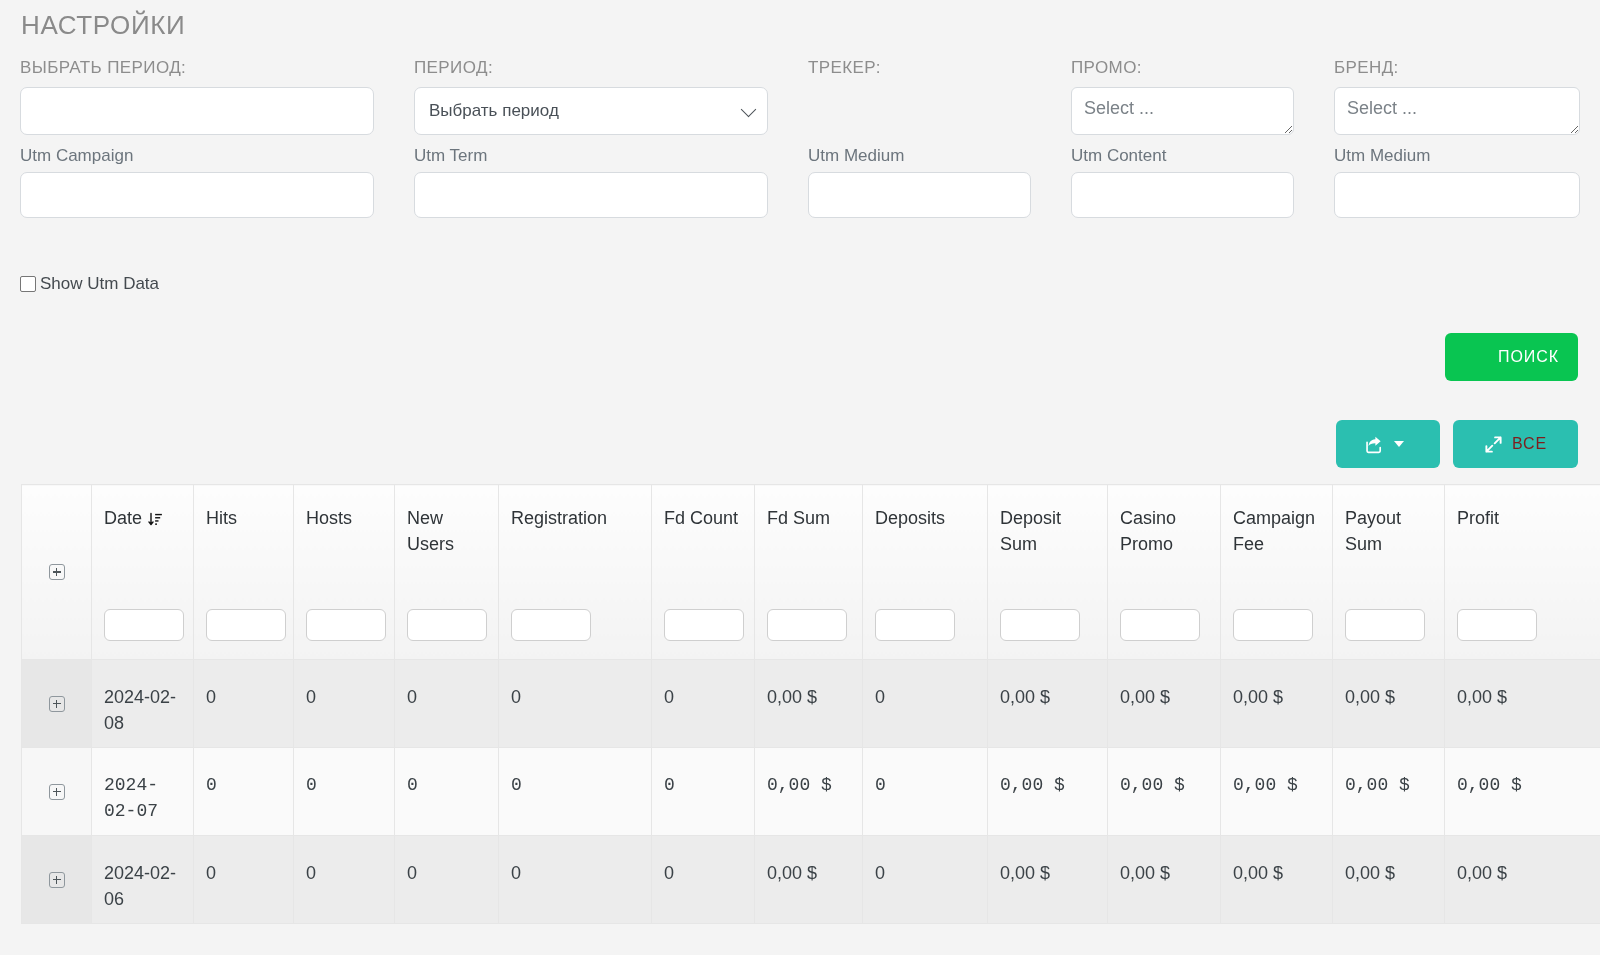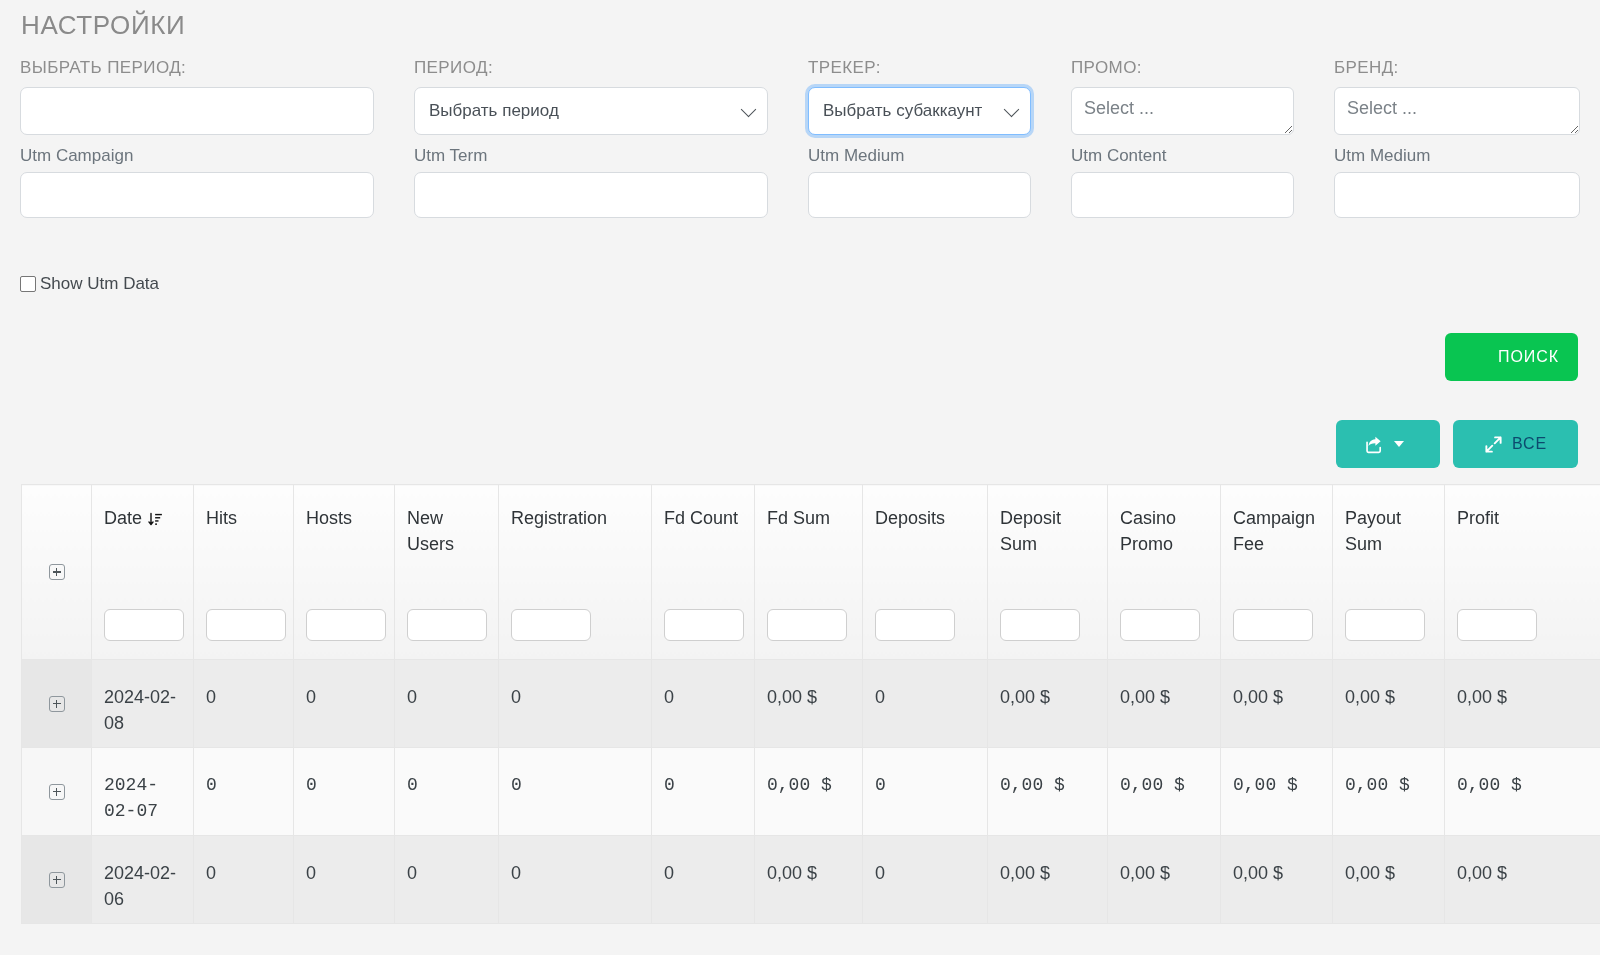--- a/index.html
+++ b/index.html
@@ -160,21 +160,21 @@
   }
 
   .btn-group {
     position: absolute;
     right: 22px; top: 420px;
     display: flex;
     gap: 13px;
   }
   .btn-teal {
     background: #2bbfb0;
-    color: #0c4a6e;
+    color: #7f1d1d;
     border: none;
     border-radius: 6px;
     height: 48px;
     font-size: 16px;
     letter-spacing: 0.8px;
     display: flex;
     align-items: center;
     justify-content: center;
     gap: 9px;
     font-family: "Liberation Sans", sans-serif;
@@ -313,24 +313,20 @@
       <div class="fcol c2">
         <div class="flabel-upper">ПЕРИОД:</div>
         <div class="selectish">
           <div class="ctl">Выбрать период</div>
           <span class="chev"></span>
         </div>
       </div>
 
       <div class="fcol c3">
         <div class="flabel-upper">ТРЕКЕР:</div>
-        <div class="selectish focused">
-          <div class="ctl">Выбрать субаккаунт</div>
-          <span class="chev"></span>
-        </div>
       </div>
 
       <div class="fcol c4">
         <div class="flabel-upper">ПРОМО:</div>
         <textarea class="ta" style="color: rgb(123, 130, 136);">Select ...</textarea>
       </div>
 
       <div class="fcol c5">
         <div class="flabel-upper">БРЕНД:</div>
         <textarea class="ta" style="color: rgb(123, 130, 136);">Select ...</textarea>

